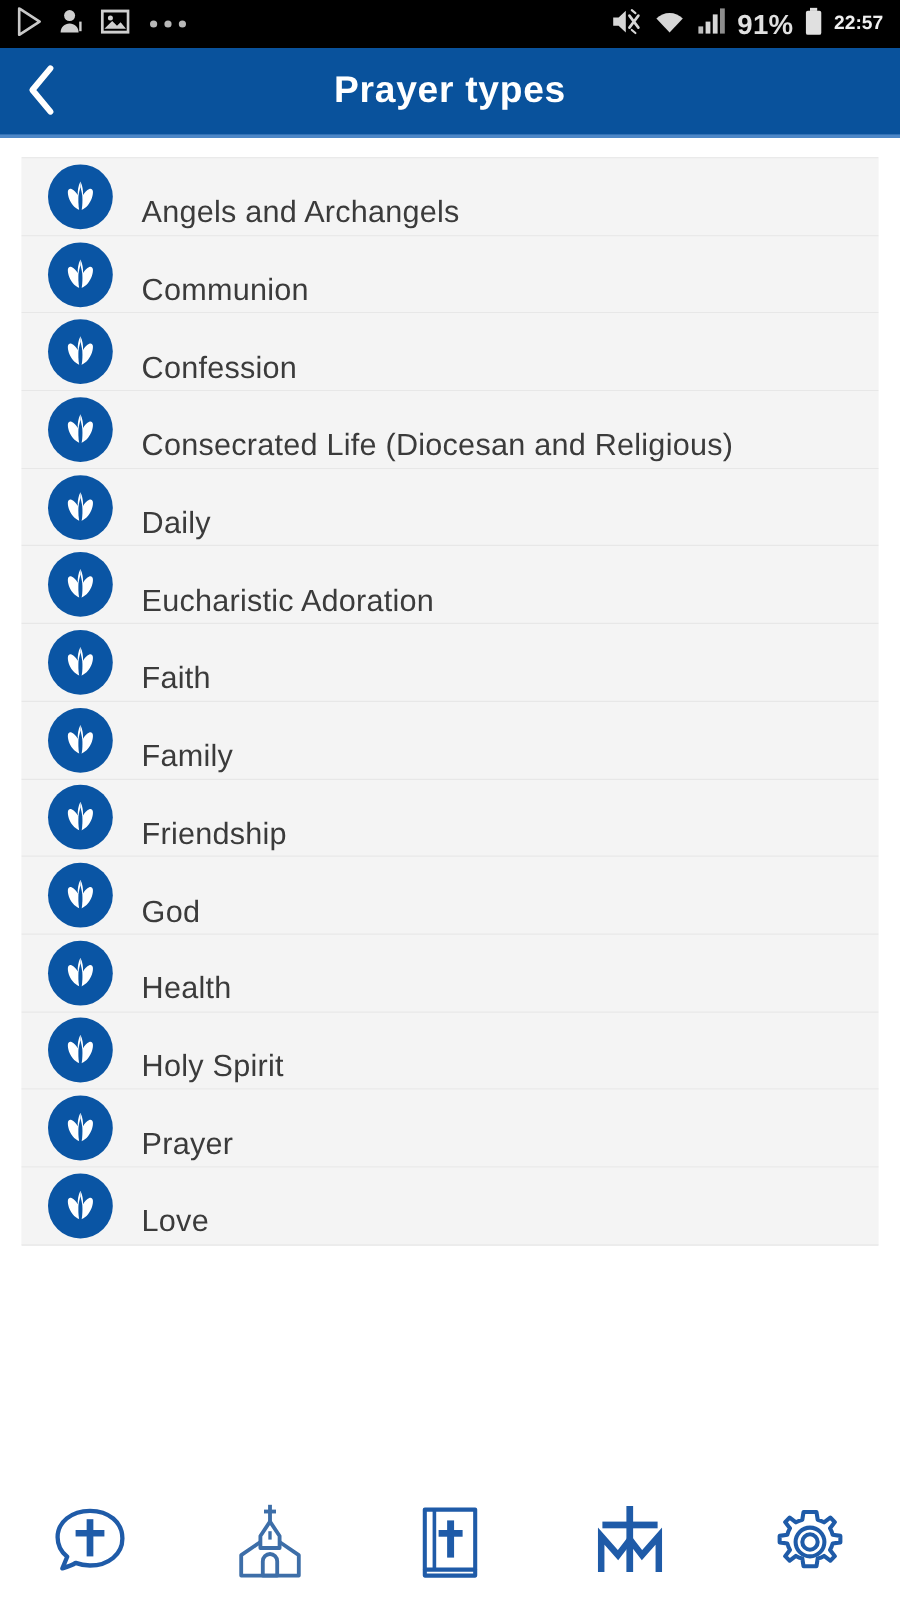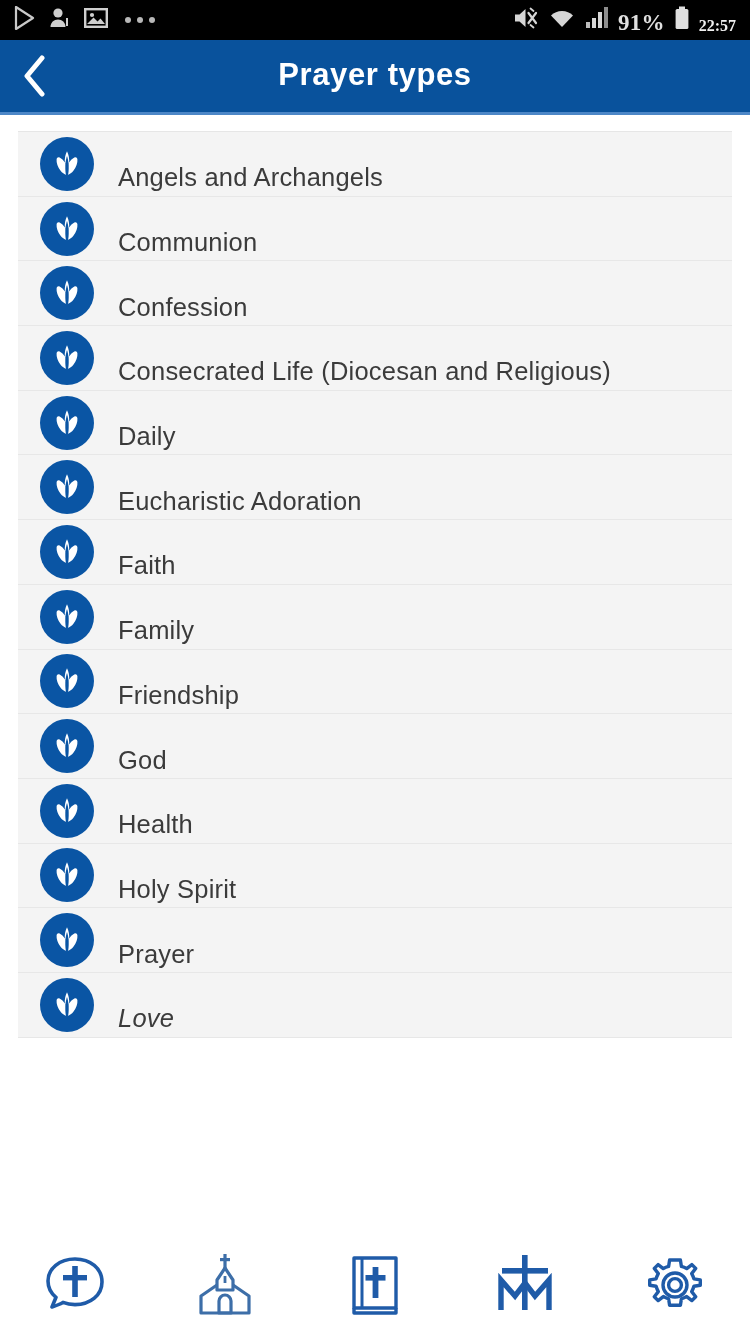--- a/index.html
+++ b/index.html
@@ -13,21 +13,21 @@
 
   
   .statusbar{
     height:40px; width:100%;
     background:#000000;
     display:flex; align-items:center;
     padding:0 14px 0 14px;
     color:#d2d2d2;
   }
   .sb-left{ display:flex; align-items:center; gap:13px; }
-  .sb-right{ margin-left:auto; display:flex; align-items:flex-end; gap:9px;font-family:Liberation Serif, serif; }
+  .sb-right{ margin-left:auto; display:flex; align-items:center; gap:9px; }
   .sb-ico{ display:block; }
   .sb-text{
     font-size:23px; font-weight:bold; color:#e0e0e0;
     letter-spacing:.2px; line-height:1;
   }
   .sb-clock{ font-size:16px; font-weight:bold; color:#f0f0f0; line-height:1; }
   .dots{ display:flex; gap:6px; align-items:center; margin-left:4px;}
   .dots i{ width:6px; height:6px; border-radius:50%; background:#b8b8b8; display:block; }
 
   
@@ -64,21 +64,21 @@
     border-top:1px solid #e6e6e6;
   }
   .row{
     height:64.7px;
     display:flex; align-items:center;
     padding-left:22px;
     border-bottom:1px solid #e7e7e7;
     background:#f4f4f4;
     cursor:pointer;
   }
-  .row:last-child{ border-bottom:1px solid #e7e7e7;font-style:italic; }
+  .row:last-child{ border-bottom:1px solid #e7e7e7; }
   .row-icon{
     width:54px; height:54px; flex:0 0 54px;
     border-radius:50%;
     background:#0a55a4;
     display:flex; align-items:center; justify-content:center;
     margin-right:24px;
   }
   .row-label{
     font-size:25.5px; color:#3b3b3b;
     letter-spacing:.2px;

